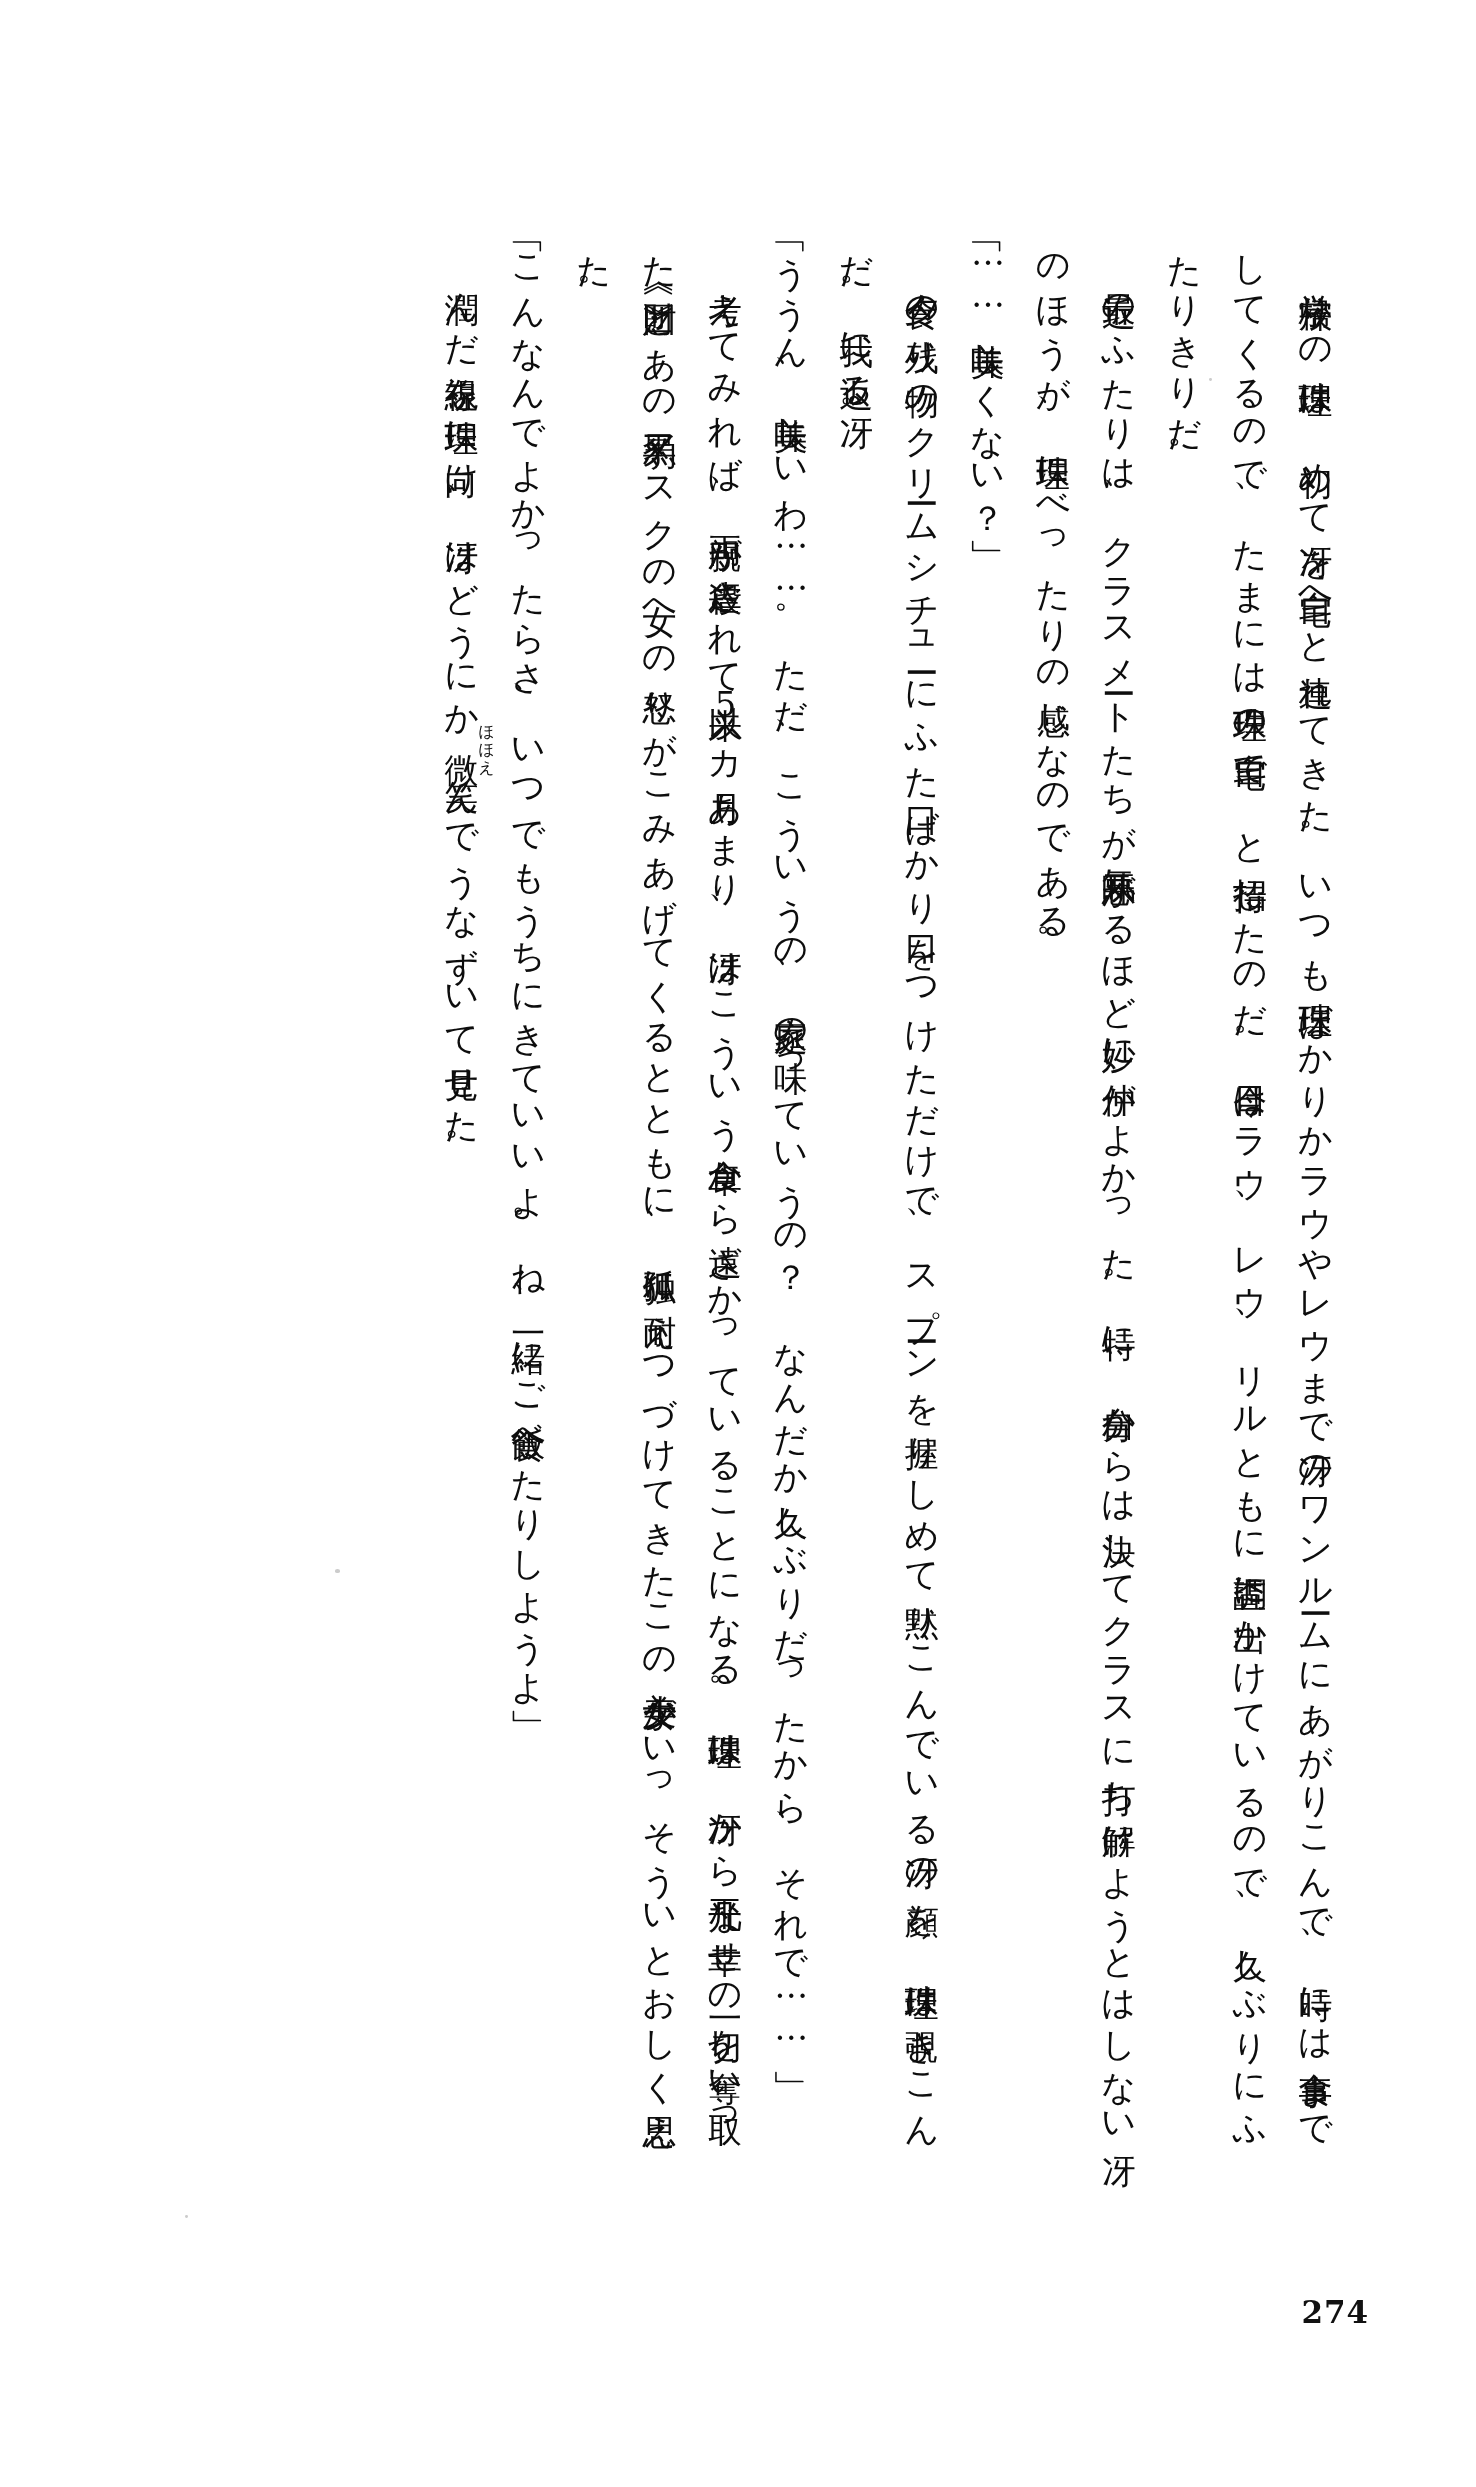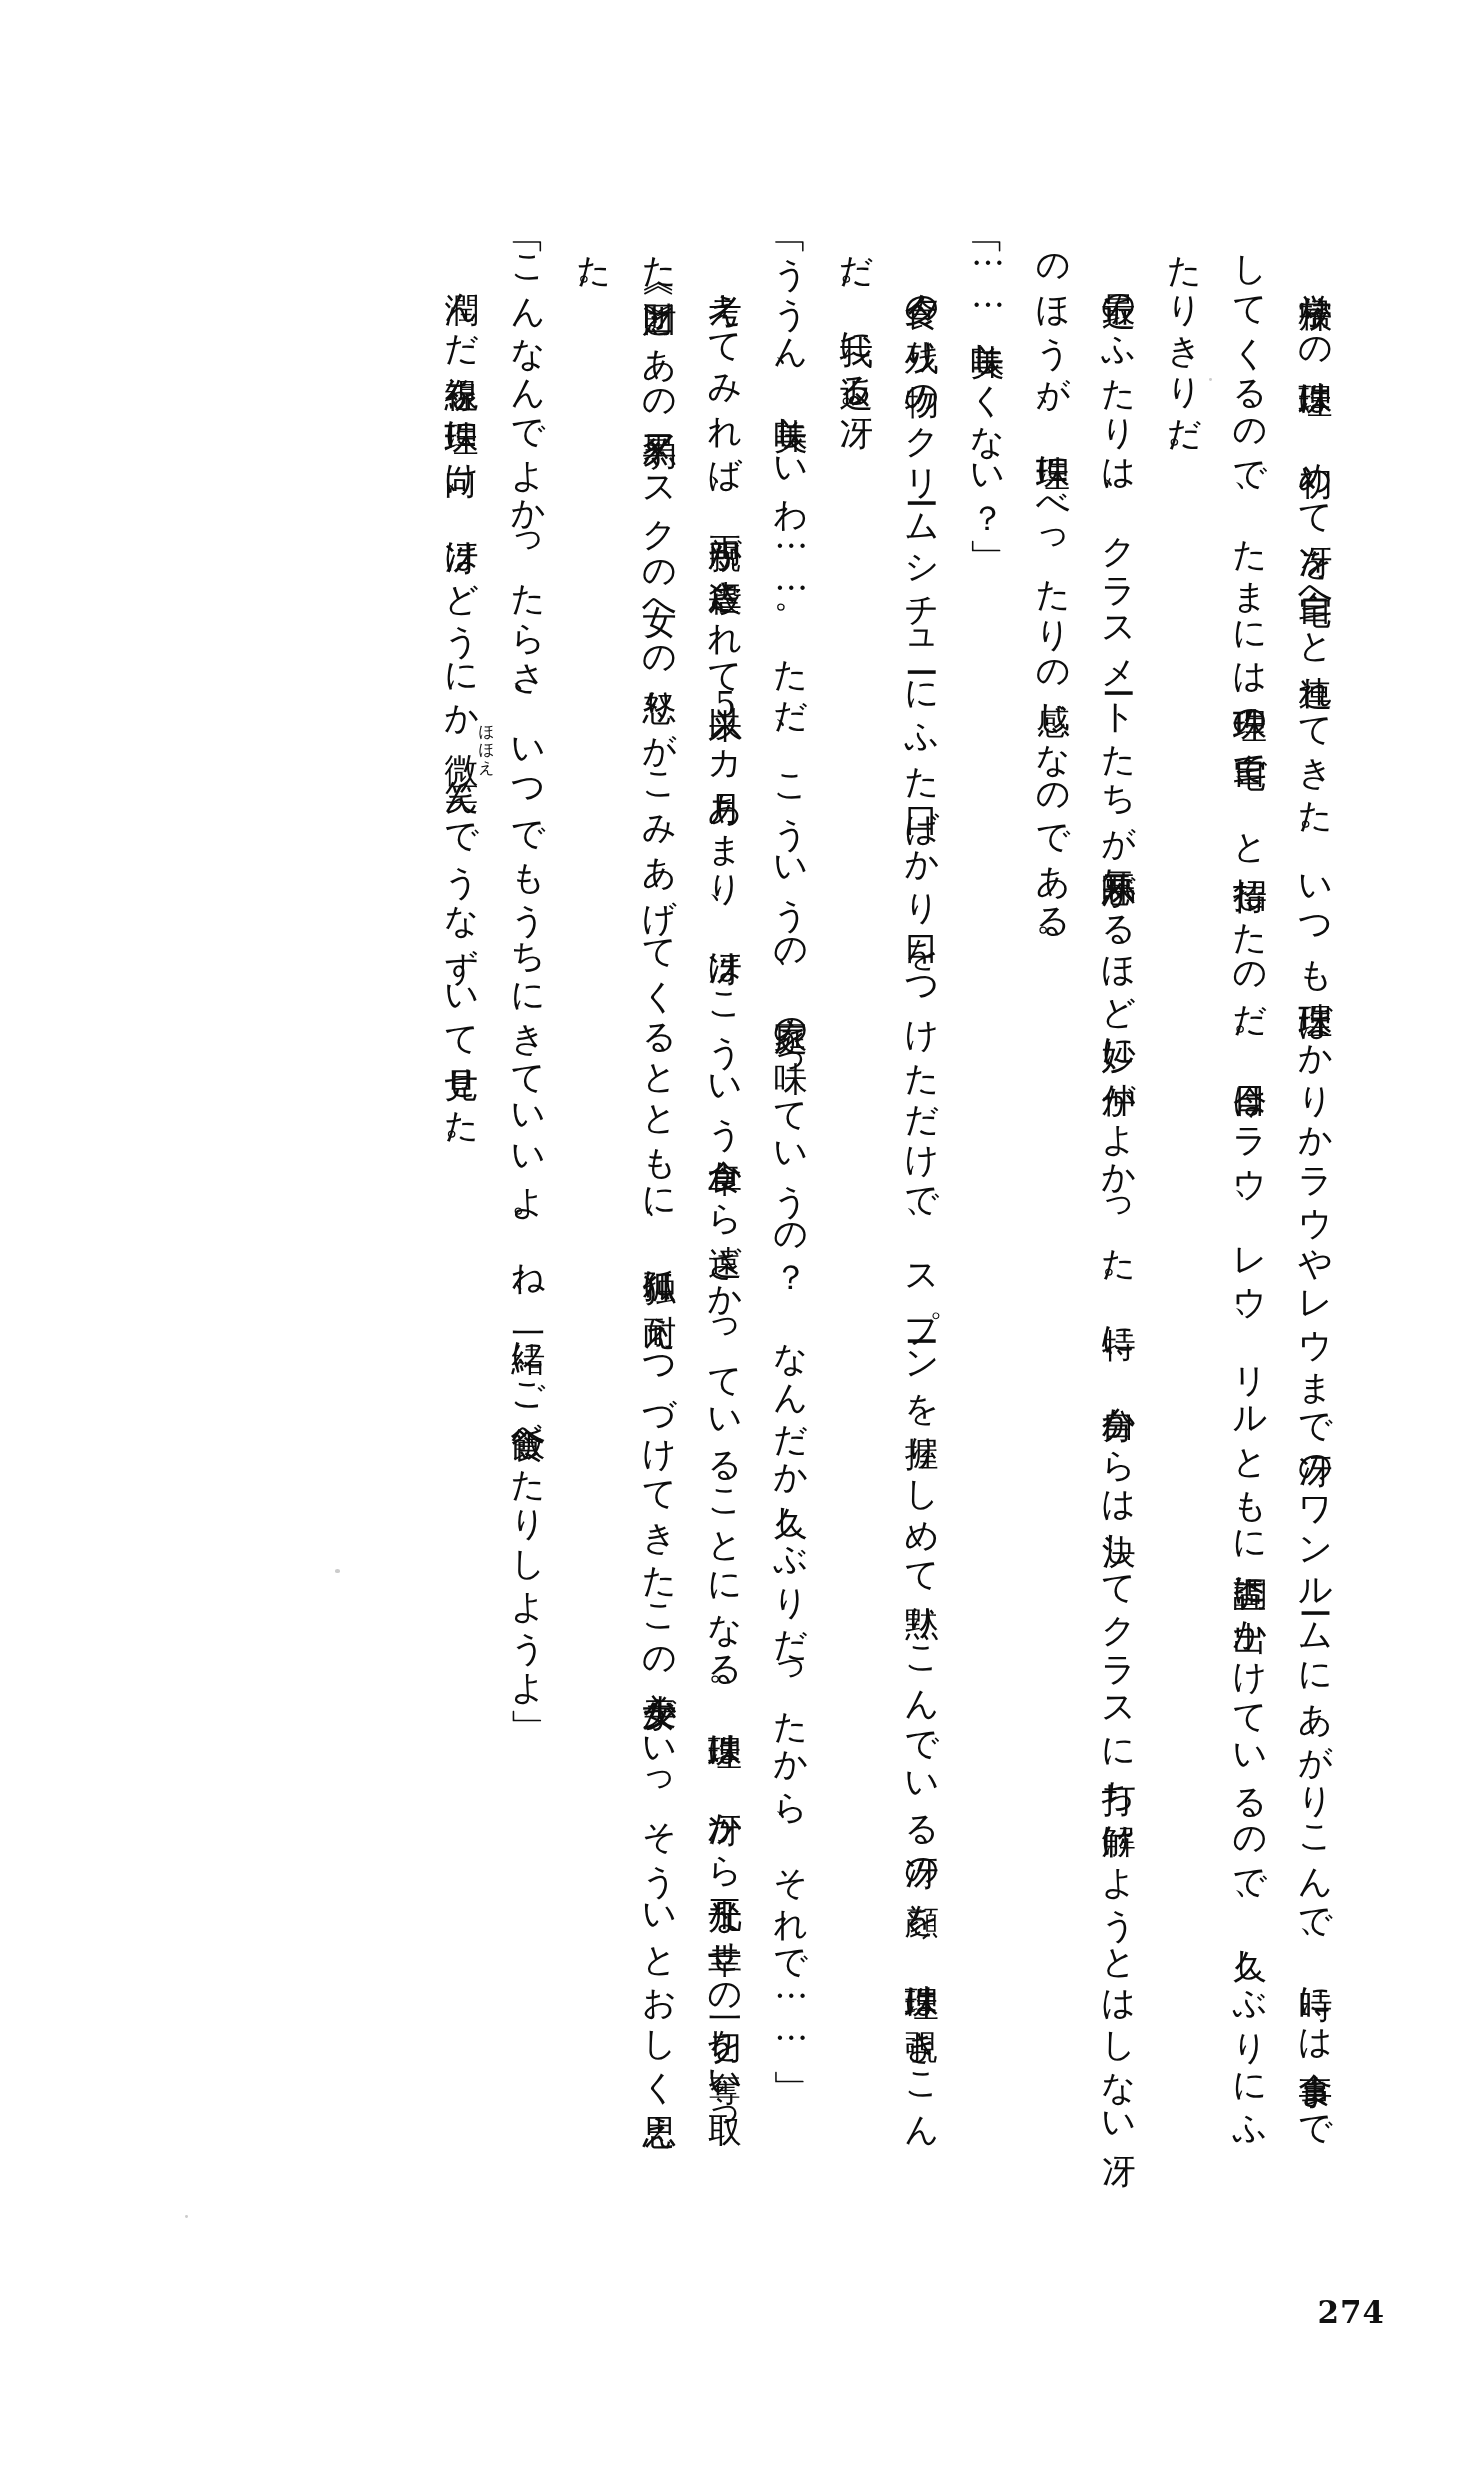--- a/index.html
+++ b/index.html
@@ -57,21 +57,21 @@
   ruby {
     ruby-position: over;
   }
   rt {
     font-size: 15.7px;
     letter-spacing: 0px;
   }
 
   .page-number {
     position: absolute;
-    right: 92px;
+    right: 108px;
     bottom: 157px;
     font-size: 31px;
     font-family: "DejaVu Serif", "Liberation Serif", serif;
     letter-spacing: 0.9px;
     color: #111111;
     font-weight: 700;
   }
 
   
   .speck {

